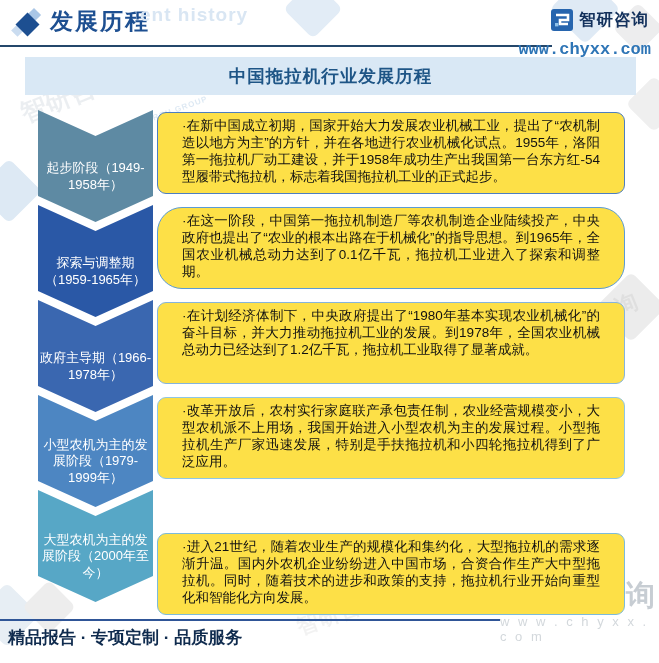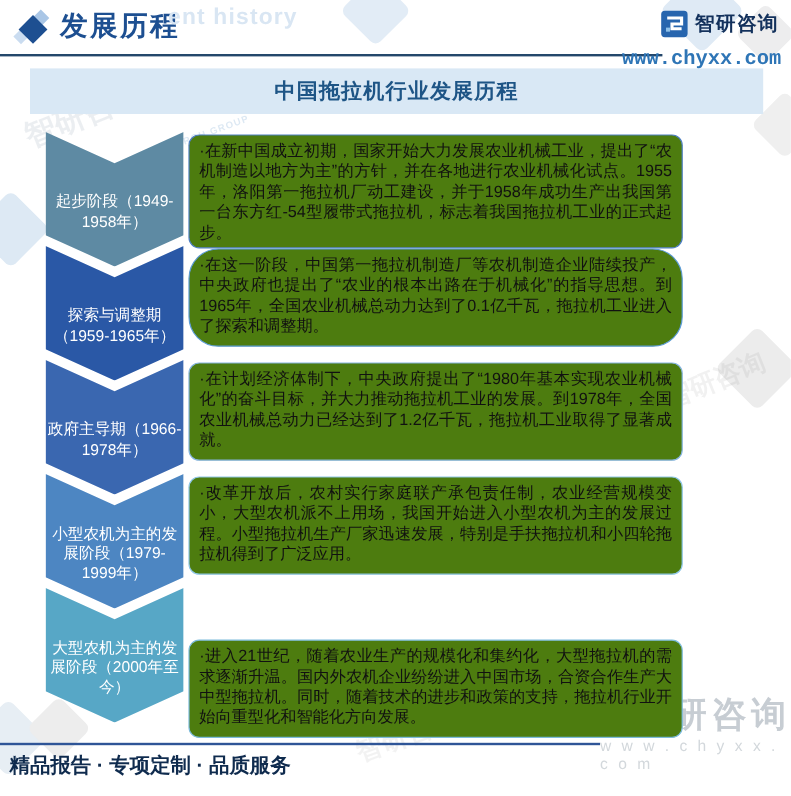--- a/index.html
+++ b/index.html
@@ -32,22 +32,22 @@
 
   
   .stages{position:absolute;top:110px;left:25px;right:25px;z-index:2;}
   .stage-row{position:relative;height:95px;}
   .stage-row:last-child{height:112px;}
   .chev-wrap{position:absolute;left:13px;top:0;width:115px;height:112px;z-index:2;}
   .chev{position:absolute;left:0;top:0;width:115px;height:112px;display:block;}
   .chev-label{position:absolute;left:1px;right:1px;top:26px;bottom:5px;display:flex;
               align-items:center;justify-content:center;text-align:center;color:#ffffff;
               font-size:13px;line-height:1.28;z-index:3;}
-  .desc-box{position:absolute;left:132px;top:2px;width:412px;min-height:82px;background:#4d7c0f;
-            border:1.6px solid #5b9bd5;border-radius:9px;padding:4px 8px;box-sizing:border-box;z-index:2;}
+  .desc-box{position:absolute;left:132px;top:2px;width:468px;min-height:82px;background:#fde047;
+            border:1.6px solid #5b9bd5;border-radius:9px;padding:4px 24px;box-sizing:border-box;z-index:2;}
   .desc{margin:0;font-size:13.5px;line-height:17px;color:#111111;text-align:justify;}
 
   
   .f-rule{position:absolute;top:619px;left:0;width:500px;height:2px;background:#2f5597;z-index:3;}
   .f-services{position:absolute;left:8px;top:626px;font-size:17px;font-weight:bold;color:#0f2b4e;z-index:3;}
   .f-source{position:absolute;left:503px;top:608px;font-size:12.5px;font-weight:bold;color:#1f4e8c;z-index:4;}
   .wm-big{position:absolute;left:487px;top:576px;display:flex;align-items:center;gap:6px;z-index:1;}
   .wm-big span{font-size:29px;color:#c7cdd3;letter-spacing:4px;font-weight:bold;}
   .wm-url{position:absolute;left:500px;top:614px;font-size:13px;color:#d3d8dc;letter-spacing:2.5px;z-index:2;}
 </style>

